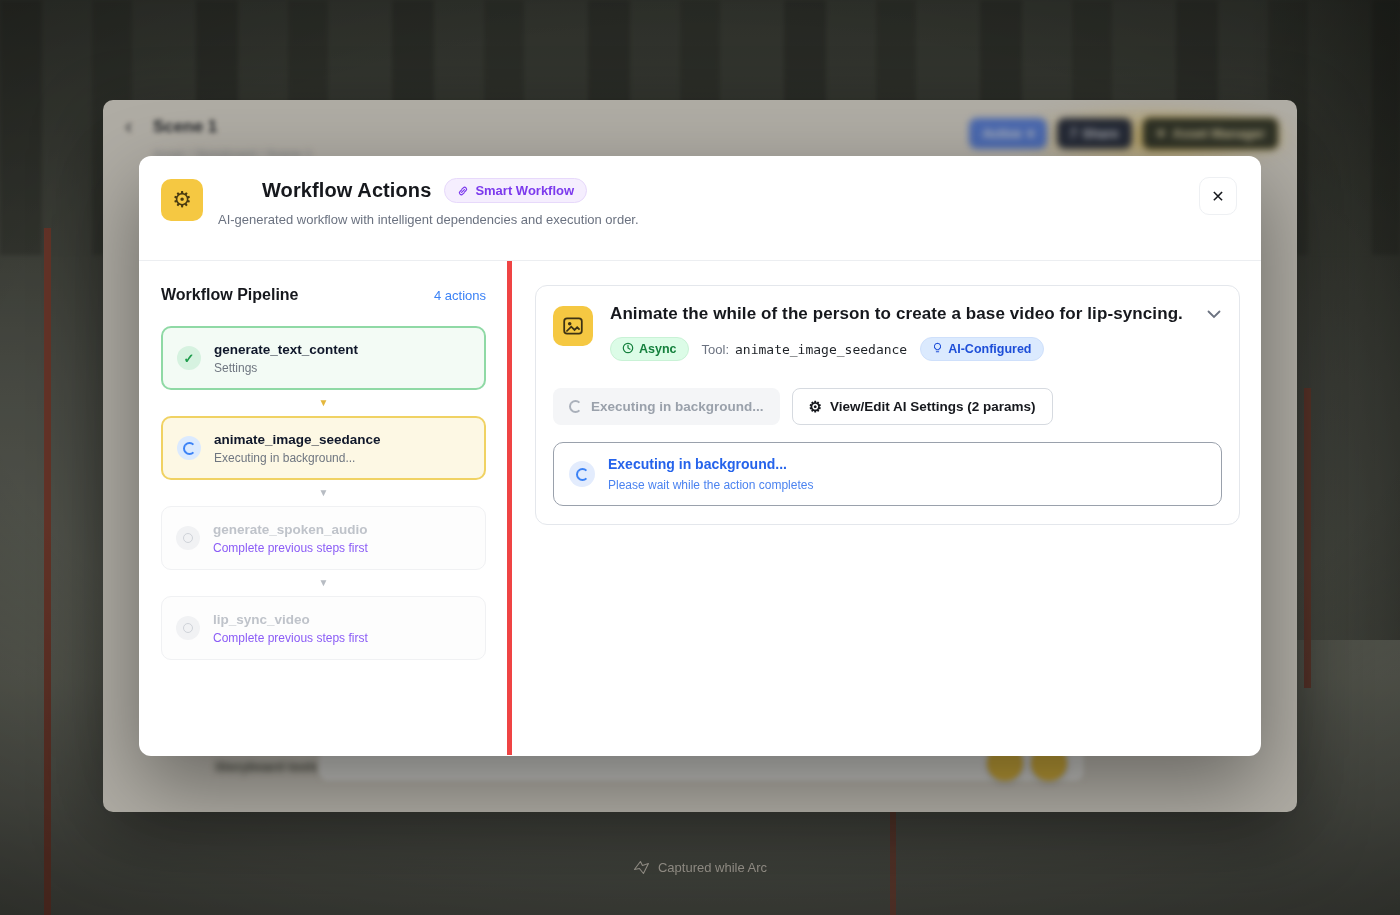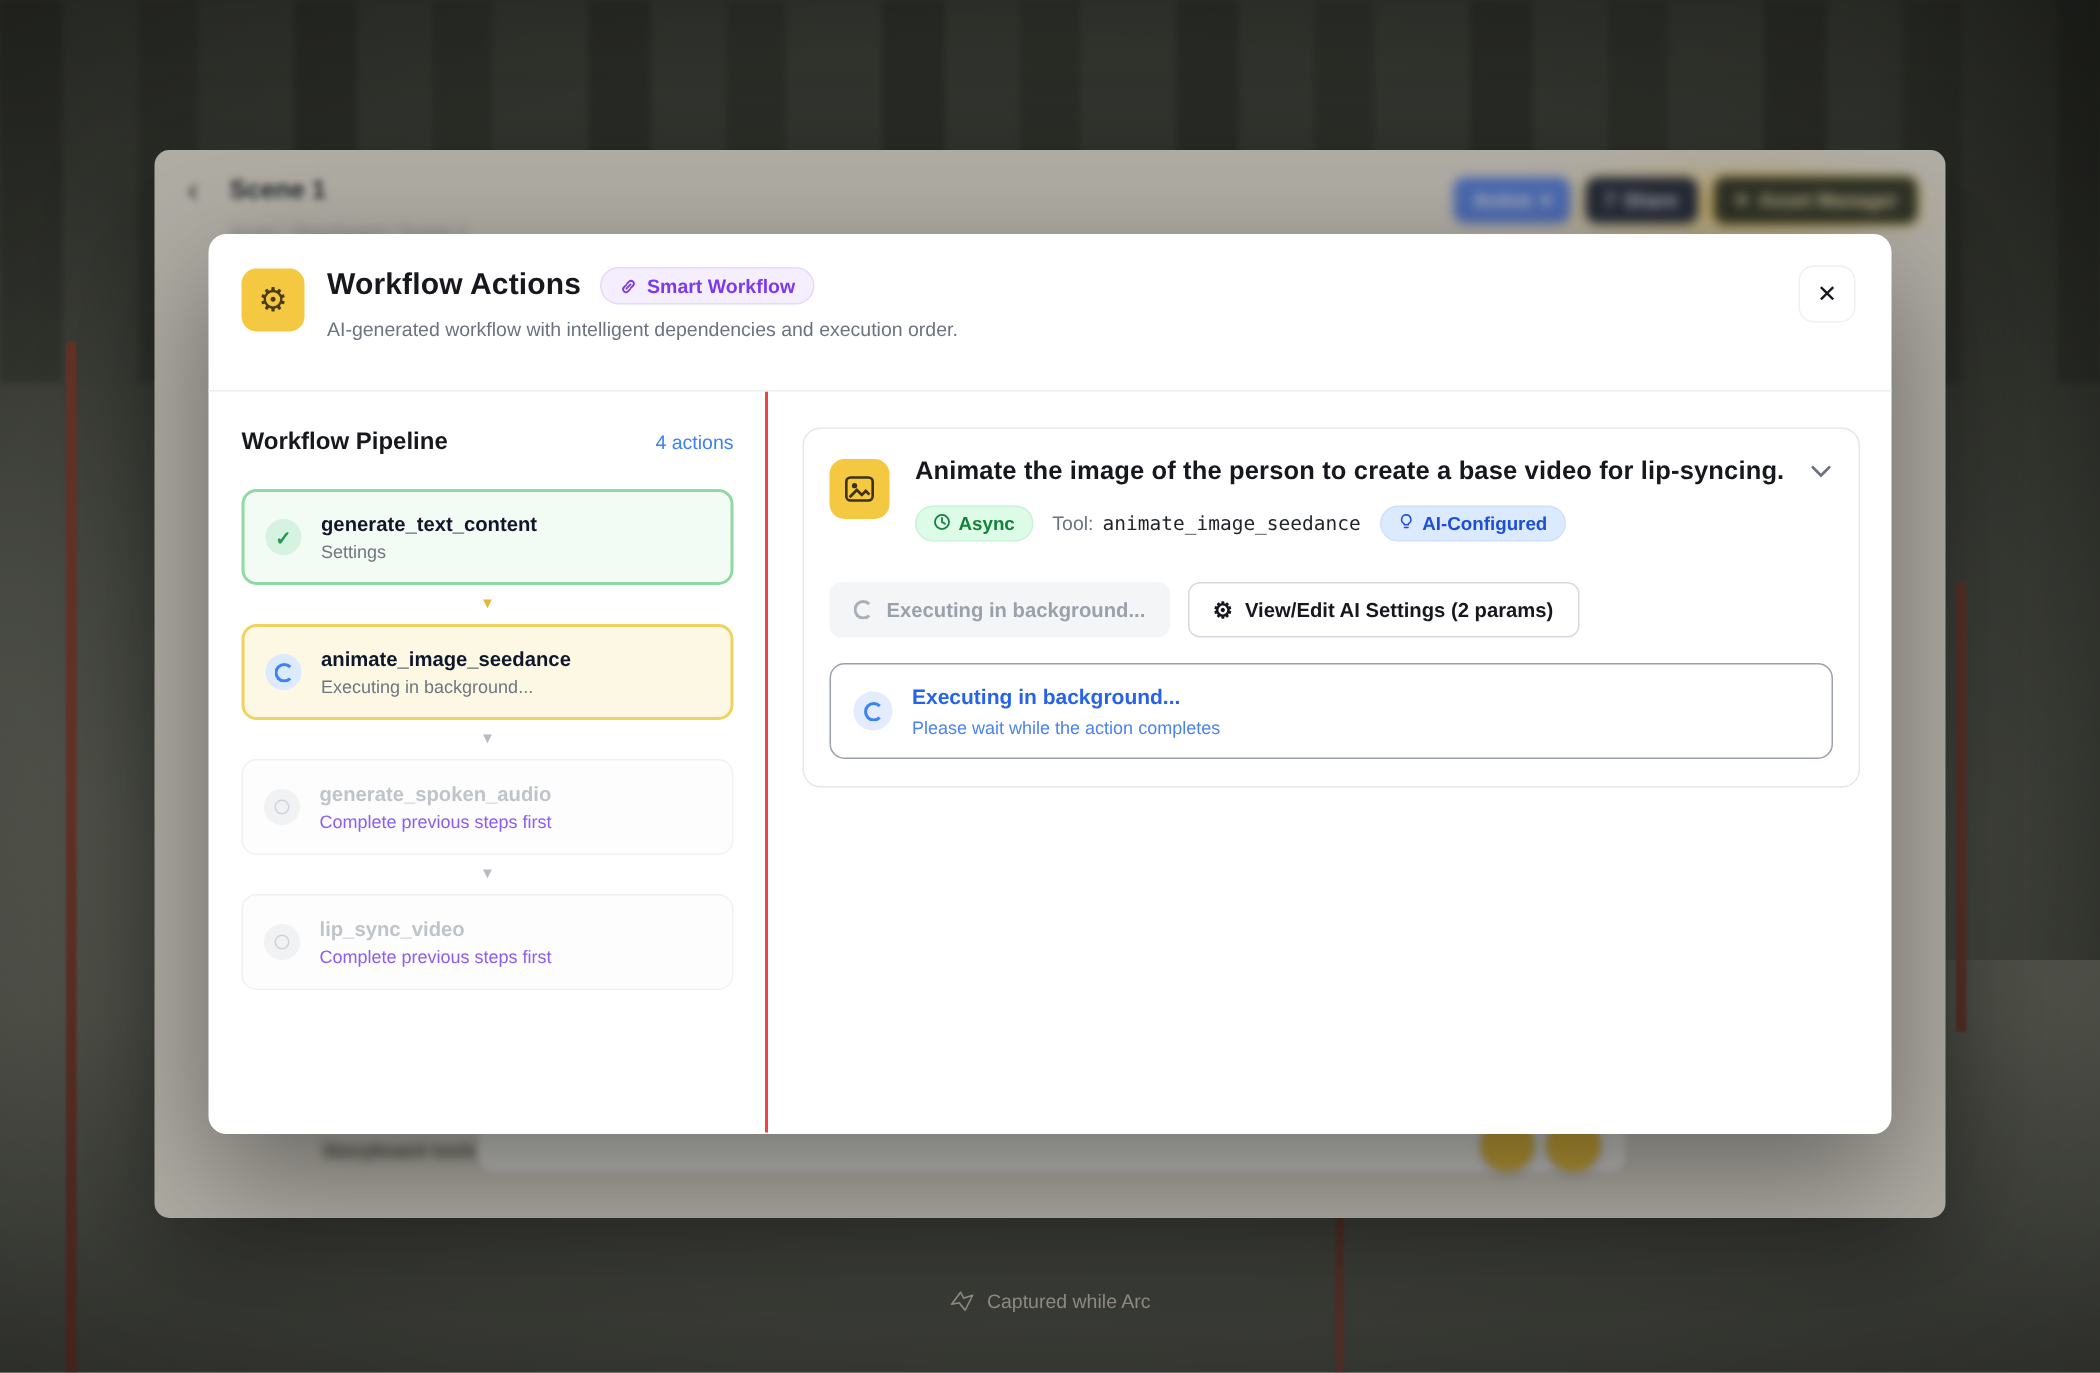--- a/index.html
+++ b/index.html
@@ -86,40 +86,40 @@
   }
   .modal-header {
     display:flex; align-items:flex-start; padding:22px 24px 0 22px;
     height:105px; border-bottom:1px solid #eceef1; position:relative;
   }
   .gear-badge {
     width:42px; height:42px; border-radius:10px; background:#f5c842;
     display:flex; align-items:center; justify-content:center;
     font-size:22px; color:#4a3b10; flex:none; margin-right:15px; margin-top:1px;
   }
-  .title-row { display:flex; align-items:center; gap:13px; }
+  .title-row { display:flex; align-items:center; gap:13px;margin-left:44px; }
   .modal-title { font-size:20px; font-weight:800; color:#16181d; letter-spacing:.1px; }
   .smart-badge {
     display:flex; align-items:center; gap:6px;
     background:#f5eefe; border:1px solid #e7d9fb; color:#7c3aed;
     border-radius:999px; padding:4px 12px; font-size:13px; font-weight:600;
   }
   .modal-subtitle { margin-top:9px; font-size:13px; color:#6b7280; }
   .close-btn {
     position:absolute; right:24px; top:21px; width:38px; height:38px;
     background:#fff; border:1px solid #eef0f3; border-radius:10px;
     font-size:16px; color:#16181d; cursor:pointer;
     display:flex; align-items:center; justify-content:center;
   }
 
   .modal-body { display:flex; height:494px; }
 
   
   .pipeline {
-    width:373px; flex:none; border-right:2px solid #ef4444;
+    width:373px; flex:none; border-right:5px solid #ef4444;
     padding:25px 21px 0 22px;
   }
   .pipeline-head { display:flex; justify-content:space-between; align-items:baseline; margin-bottom:22px; }
   .pipeline-heading { font-size:16px; font-weight:800; color:#16181d; }
   .pipeline-count { font-size:13px; color:#3b82f6; }
 
   .pipe-item {
     border-radius:10px; height:64px; padding:0 14px;
     display:flex; align-items:center; gap:13px; cursor:pointer;
   }
@@ -319,21 +319,21 @@
 
           <div class="card-top">
             <div class="img-badge">
               <svg width="22" height="22" viewBox="0 0 20 20">
                 <rect x="2" y="3" width="16" height="14" rx="2.6" fill="none" stroke="#3d3214" stroke-width="1.6"></rect>
                 <circle cx="7" cy="8" r="1.6" fill="#3d3214"></circle>
                 <path d="M4 15 l4.4-4.4 3 3 2.4-2.4 2.2 2.2" fill="none" stroke="#3d3214" stroke-width="1.6"></path>
               </svg>
             </div>
             <div>
-              <h3 class="action-title">Animate the image of the person to create a base video for lip-syncing.</h3>
+              <h3 class="action-title">Animate the while of the person to create a base video for lip-syncing.</h3>
               <div class="badge-row">
                 <span class="pill async">
                   <span>
                     <svg width="12" height="12" viewBox="0 0 12 12">
                       <circle cx="6" cy="6" r="4.7" fill="none" stroke="#15803d" stroke-width="1.2"></circle>
                       <path d="M6 3.3 V6 L8 7.2" fill="none" stroke="#15803d" stroke-width="1.2" stroke-linecap="round"></path>
                     </svg>
                   </span>
                   <span>Async</span>
                 </span>

